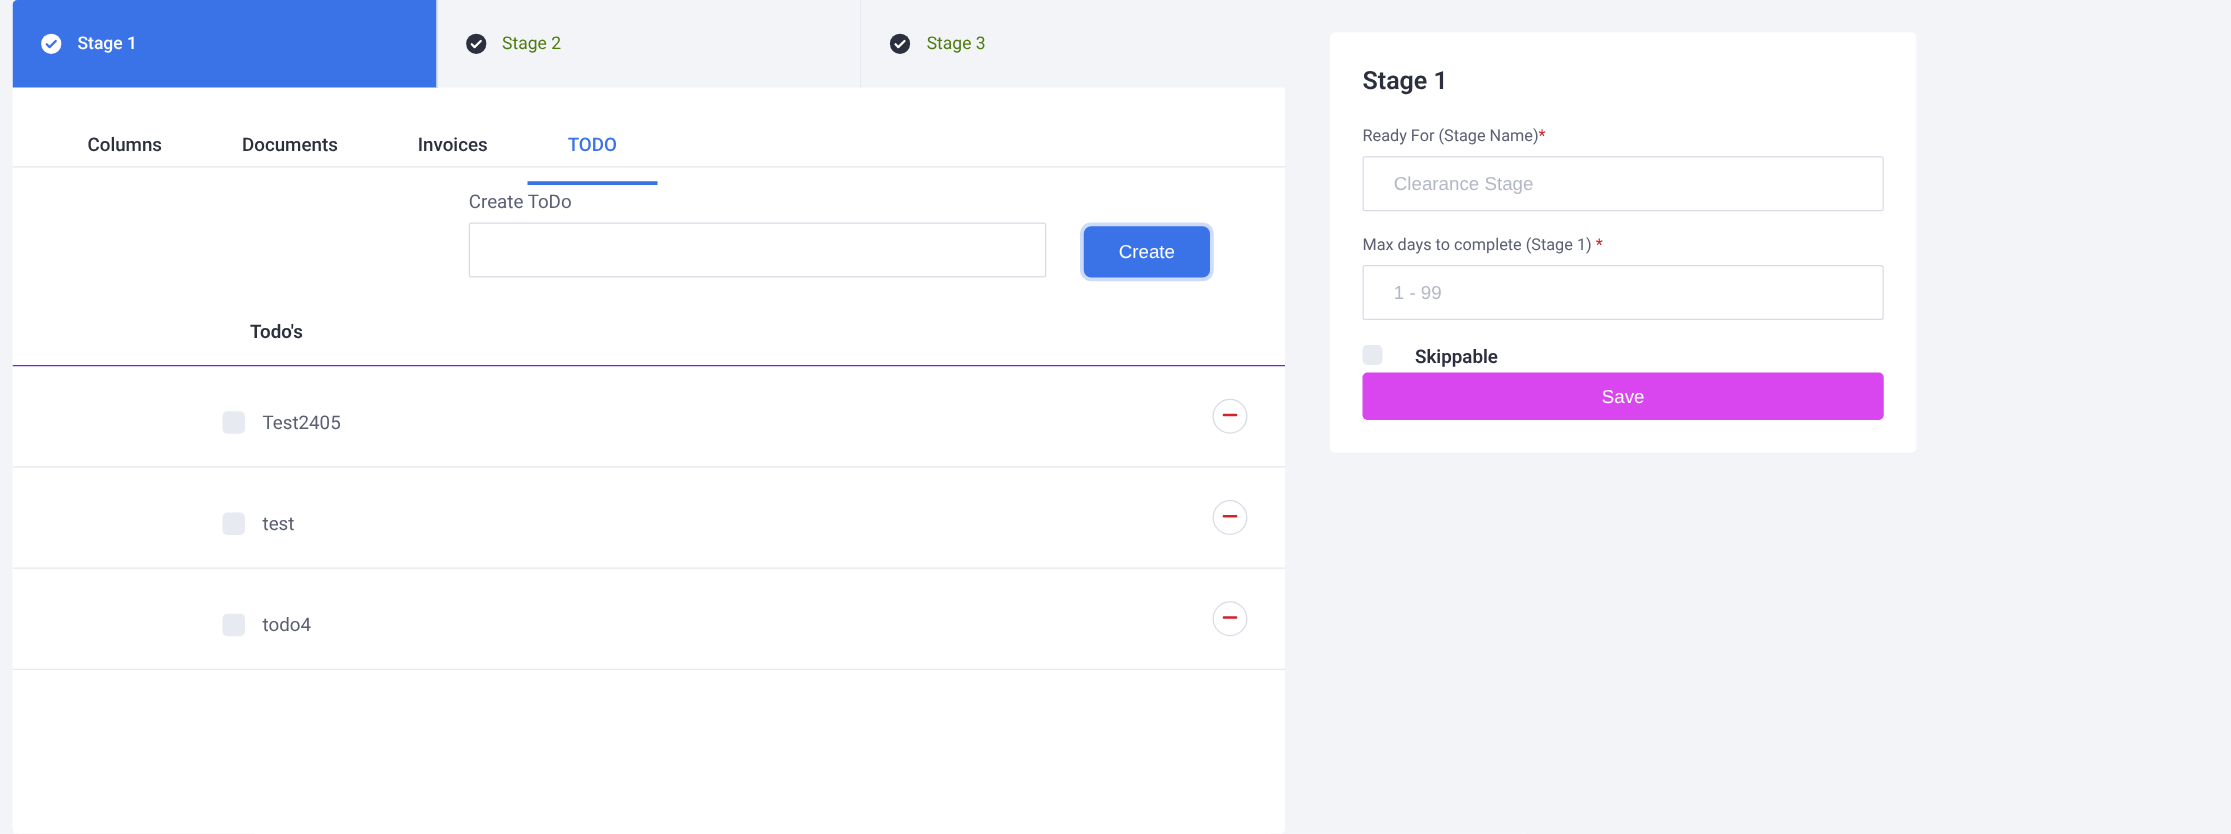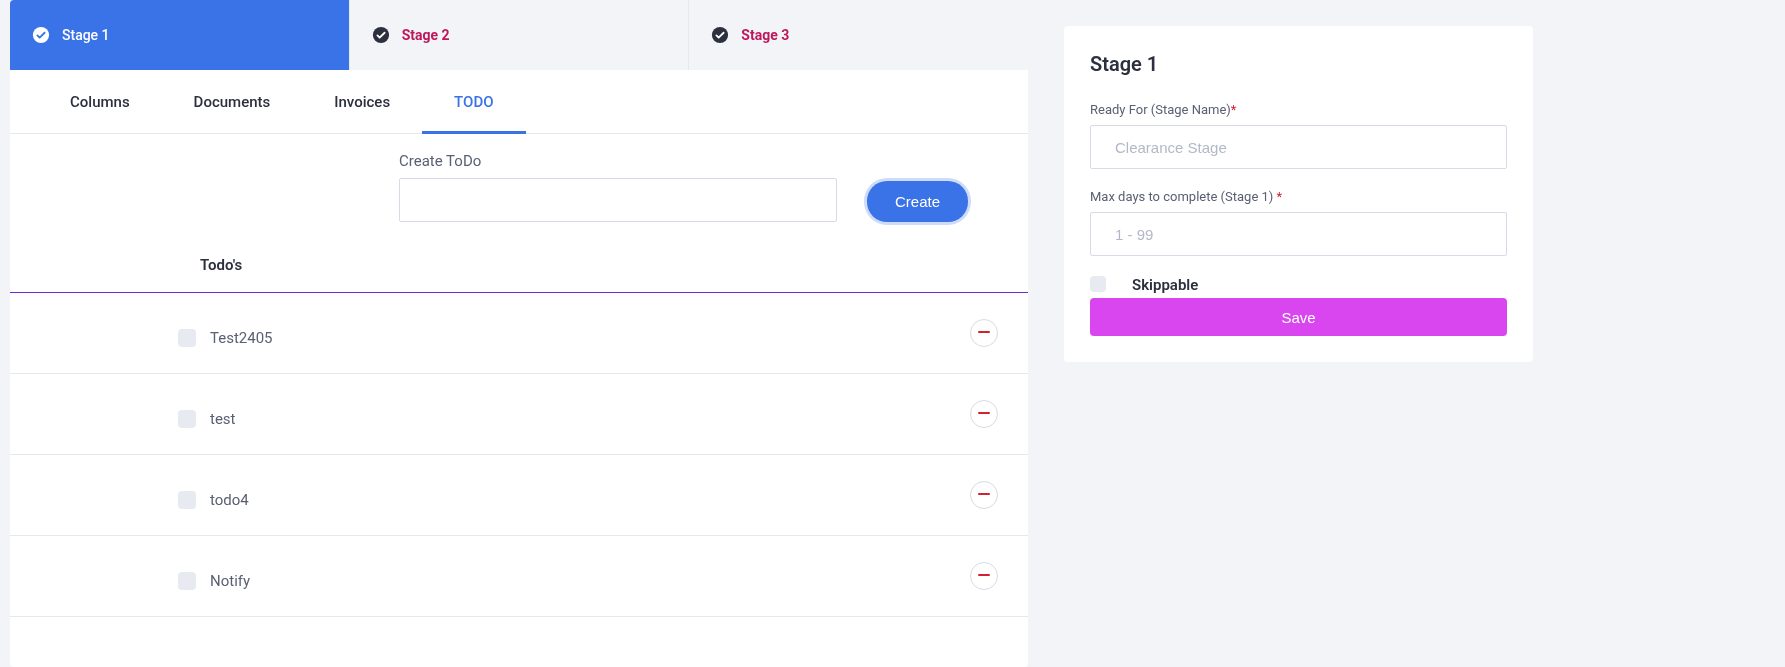--- a/index.html
+++ b/index.html
@@ -55,22 +55,21 @@
   }
   .stage:last-child {
     border-right: none;
   }
   .stage.active {
     background: #3a72e7;
     color: #fff;
   }
   .stage-label {
     font-size: 14px;
-    color: #be185d;
-    font-weight: bold;
+    color: #4d7c0f;
   }
   .stage.active .stage-label {
     color: #fff;
     font-weight: 500;
   }
   .check-icon {
     width: 18px;
     height: 18px;
     border-radius: 50%;
     display: flex;
@@ -91,59 +90,58 @@
     gap: 0;
   }
   .sub-tab {
     padding: 22px 32px 20px;
     font-size: 15px;
     color: #2b2f3e;
     font-weight: 500;
     cursor: pointer;
     border-bottom: 3px solid transparent;
     position: relative;
-    top: 1px;
+    top: 15px;
   }
   .sub-tab.active {
     color: #3a72e7;
     border-bottom-color: #3a72e7;
   }
 
   
   .create-section {
     display: flex;
     align-items: flex-end;
     gap: 30px;
     padding: 18px 60px 26px 365px;
   }
   .create-field {
     flex: 1;
     display: flex;
     flex-direction: column;
     gap: 8px;
-    margin-left: 24px;
   }
   .create-label {
     font-size: 15px;
     color: #5a5f73;
   }
   .text-input {
     height: 44px;
     border: 1px solid #d8dbe5;
     border-radius: 2px;
     padding: 0 24px;
     font-size: 15px;
     outline: none;
     width: 100%;
   }
   .create-btn {
     background: #3a72e7;
     color: #fff;
     border: none;
-    border-radius: 20px;
+    border-radius: 6px;
     height: 41px;
     padding: 0 28px;
     font-size: 15px;
     font-weight: 500;
     cursor: pointer;
     box-shadow: 0 0 0 3px rgba(58,114,231,0.25);
   }
 
   
   .todos-header {
@@ -319,29 +317,20 @@
     <div class="todo-row">
       <div class="checkbox"></div>
       <span class="todo-label">todo4</span>
       <button class="remove-btn">
         <span><svg viewBox="0 0 12 12">
               <line x1="1" y1="6" x2="11" y2="6" stroke="#d2222d" stroke-width="2" stroke-linecap="round"></line>
             </svg></span>
       </button>
     </div>
 
-    <div class="todo-row">
-      <div class="checkbox"></div>
-      <span class="todo-label">Notify</span>
-      <button class="remove-btn">
-        <span><svg viewBox="0 0 12 12">
-              <line x1="1" y1="6" x2="11" y2="6" stroke="#d2222d" stroke-width="2" stroke-linecap="round"></line>
-            </svg></span>
-      </button>
-    </div>
 
   </div>
 
   <div class="side-panel">
     <div class="panel-title">Stage 1</div>
 
     <div class="field-group">
       <label class="field-label">
         <span>Ready For (Stage Name)</span><span class="required">*</span>
       </label>

